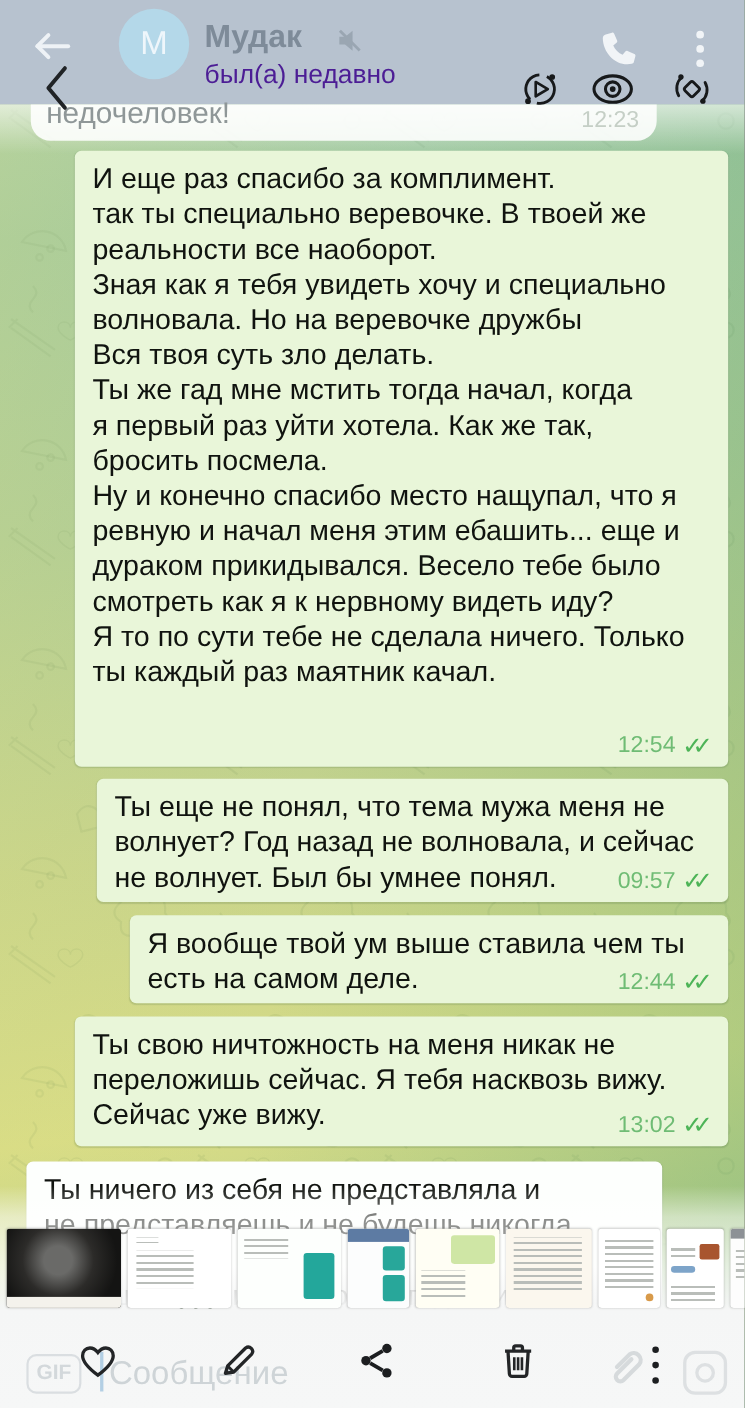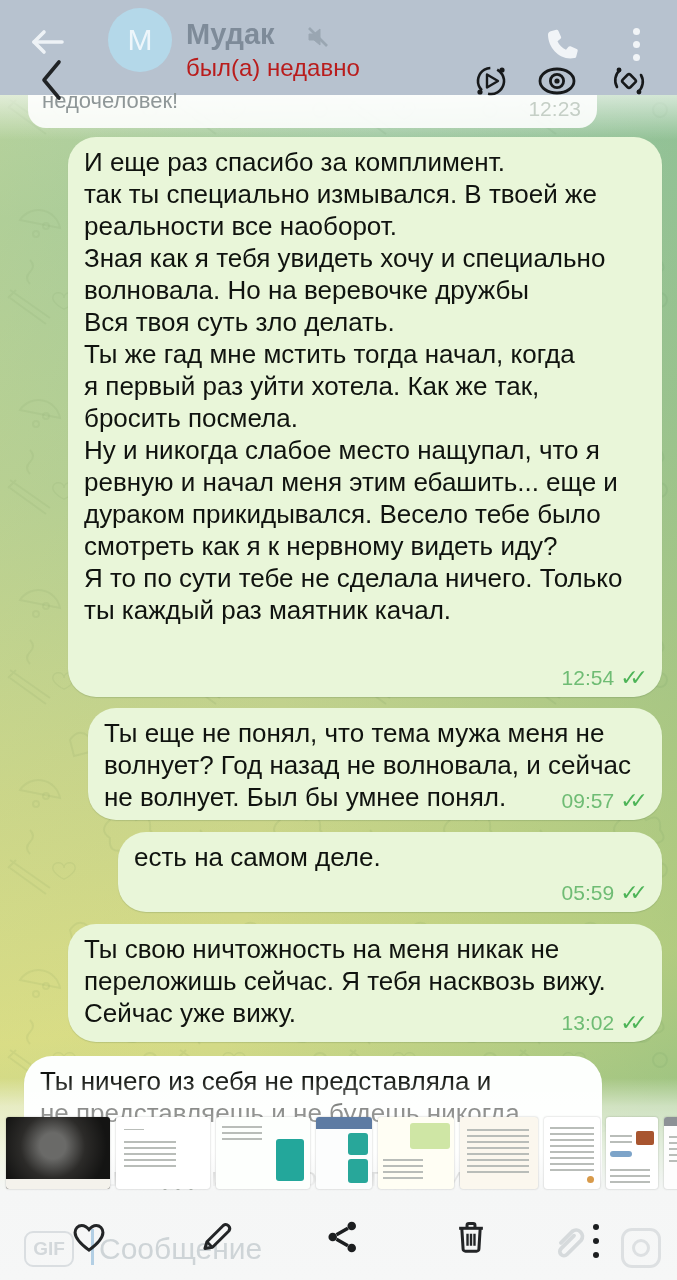--- a/index.html
+++ b/index.html
@@ -10,38 +10,38 @@
   .wallpaper{position:absolute;inset:0;
     background:linear-gradient(172deg,#a9cfae 0%,#9fc8a0 16%,#accb97 36%,#c6d38b 58%,#d8dc86 76%,#bcd18b 88%,#97c295 100%);}
   .wallpaper::after{content:"";position:absolute;inset:0;
     background:linear-gradient(100deg,rgba(222,224,130,.30) 0%,rgba(160,200,150,0) 45%,rgba(100,170,115,.38) 100%);}
   .doodles{position:absolute;inset:0;opacity:.5;}
   
   .tg-header{position:absolute;left:0;top:0;width:677px;height:95px;background:#b7c2cf;}
   .avatar{position:absolute;left:108px;top:8px;width:64px;height:64px;border-radius:50%;
     background:#b4d8e9;color:#eef6fb;font-size:30px;display:flex;align-items:center;justify-content:center;}
   .c-name{position:absolute;left:186px;top:18px;font-size:29px;font-weight:bold;color:#7e8b99;}
-  .c-status{position:absolute;left:186px;top:54px;font-size:24px;color:#b91c1c;}
+  .c-status{position:absolute;left:186px;top:54px;font-size:24px;color:#4c1d95;}
   .mute{position:absolute;left:305px;top:24px;}
   .hdr-dots{position:absolute;left:633px;top:28px;display:flex;flex-direction:column;gap:6px;}
   .hdr-dots i{width:7px;height:7px;border-radius:50%;background:#f1f4f7;}
   
-  .msg{position:absolute;border-radius:28px;box-shadow:0 1px 1px rgba(62,92,60,.18);}
+  .msg{position:absolute;border-radius:6px;box-shadow:0 1px 1px rgba(62,92,60,.18);}
   .msg.out{background:#e9f6d9;}
   .msg.in{background:#fdfffd;}
   .msg .txt{padding:9px 16px 8px 16px;}
   .line{height:32px;line-height:32px;font-size:26px;color:#10130f;white-space:nowrap;}
   .meta{position:absolute;right:14px;bottom:6px;font-size:21px;color:#6fbc74;display:flex;align-items:center;gap:6px;}
   .checks{color:#4db457;font-size:22px;letter-spacing:-9px;padding-right:9px;font-weight:bold;}
   
   .top-scrim{position:absolute;left:0;top:95px;width:677px;height:45px;
     background:linear-gradient(rgba(255,255,255,.6),rgba(255,255,255,0));}
   .msg.ghost{left:28px;top:95px;width:569px;height:33px;border-radius:0 0 18px 18px;
     background:rgba(255,255,255,.88);box-shadow:none;}
-  .msg.ghost .gtxt{position:absolute;left:14px;top:-7px;font-size:22px;color:#8f9798;}
+  .msg.ghost .gtxt{position:absolute;left:14px;top:-7px;font-size:27px;color:#8f9798;}
   .msg.ghost .gtime{position:absolute;right:16px;top:2px;font-size:21px;color:#c5cfc6;}
   
   .bottom-scrim{position:absolute;left:0;top:1078px;width:677px;height:202px;
     background:linear-gradient(rgba(255,255,255,0) 0%,rgba(255,255,255,.5) 14%,rgba(255,255,255,.75) 36%,#f5f6f6 56%,#f6f7f7 100%);}
   .strip-dots{position:absolute;left:163px;top:1186px;display:flex;gap:9px;}
   .strip-dots i{width:4px;height:4px;border-radius:50%;background:#a8b0a8;}
   
   .ghost-gif{position:absolute;left:24px;top:1231px;width:46px;height:32px;border:2.5px solid #dadee1;
     border-radius:9px;color:#d3d8db;font-weight:bold;font-size:19px;display:flex;align-items:center;justify-content:center;}
   .ghost-cursor{position:absolute;left:91px;top:1229px;width:3px;height:36px;background:#b3cfe4;}
@@ -138,29 +138,29 @@
     <div class="top-scrim"></div>
 
     <div class="msg ghost">
       <div class="gtxt">недочеловек!</div>
       <div class="gtime">12:23</div>
     </div>
 
     <div class="msg out" style="left:68px;top:137px;width:594px;height:560px">
       <div class="txt">
         <div class="line">И еще раз спасибо за комплимент.</div>
-        <div class="line">так ты специально измывался. В твоей же</div>
+        <div class="line">так ты специально веревочке. В твоей же</div>
         <div class="line">реальности все наоборот.</div>
         <div class="line">Зная как я тебя увидеть хочу и специально</div>
         <div class="line">волновала. Но на веревочке дружбы</div>
         <div class="line">Вся твоя суть зло делать.</div>
         <div class="line">Ты же гад мне мстить тогда начал, когда</div>
         <div class="line">я первый раз уйти хотела. Как же так,</div>
         <div class="line">бросить посмела.</div>
-        <div class="line">Ну и никогда слабое место нащупал, что я</div>
+        <div class="line">Ну и конечно спасибо место нащупал, что я</div>
         <div class="line">ревную и начал меня этим ебашить... еще и</div>
         <div class="line">дураком прикидывался. Весело тебе было</div>
         <div class="line">смотреть как я к нервному видеть иду?</div>
         <div class="line">Я то по сути тебе не сделала ничего. Только</div>
         <div class="line">ты каждый раз маятник качал.</div>
       </div>
       <div class="meta">
           <span>12:54</span>
           <span class="checks">✓✓</span>
         </div>
@@ -173,24 +173,25 @@
         <div class="line">не волнует. Был бы умнее понял.</div>
       </div>
       <div class="meta">
           <span>09:57</span>
           <span class="checks">✓✓</span>
         </div>
     </div>
 
     <div class="msg out" style="left:118px;top:832px;width:544px;height:80px">
       <div class="txt">
+        <div class="line">Я вообще твой ум выше ставила чем ты</div>
         <div class="line">есть на самом деле.</div>
       </div>
       <div class="meta">
-          <span>05:59</span>
+          <span>12:44</span>
           <span class="checks">✓✓</span>
         </div>
     </div>
 
     <div class="msg out" style="left:68px;top:924px;width:594px;height:118px">
       <div class="txt">
         <div class="line">Ты свою ничтожность на меня никак не</div>
         <div class="line">переложишь сейчас. Я тебя насквозь вижу.</div>
         <div class="line">Сейчас уже вижу.</div>
       </div>

